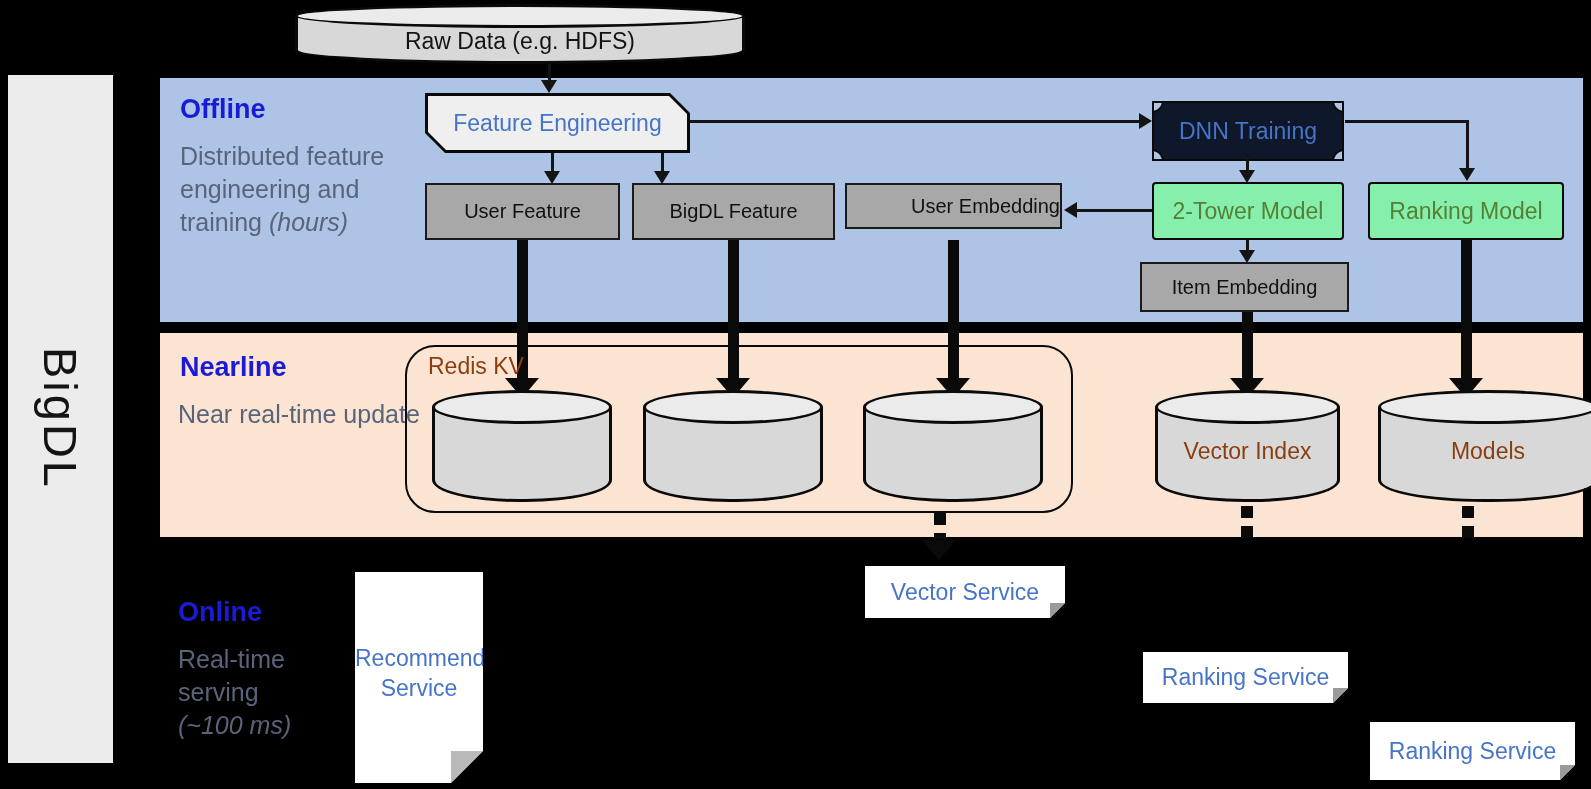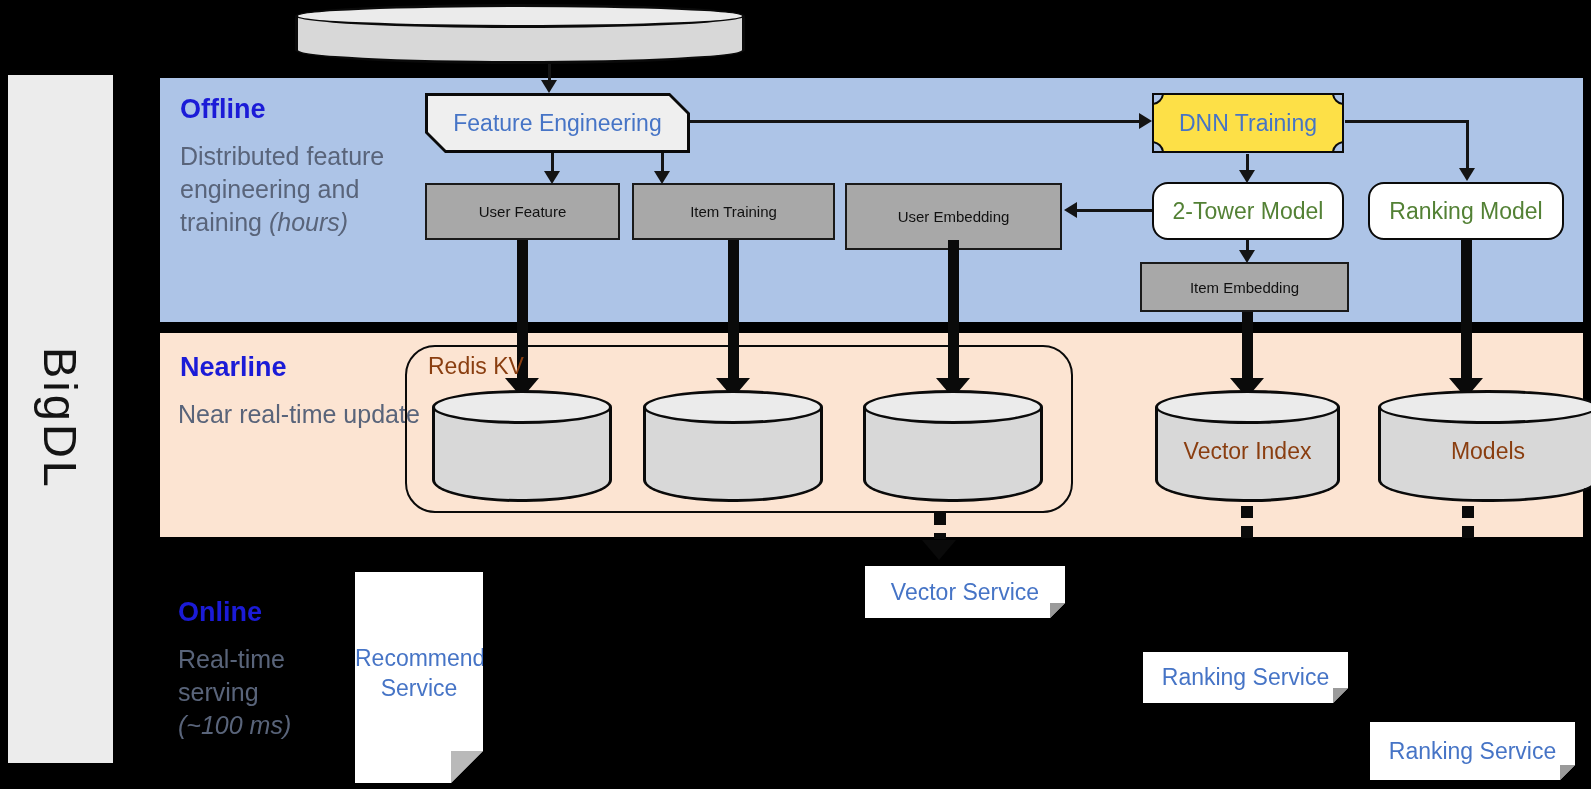--- a/index.html
+++ b/index.html
@@ -36,34 +36,34 @@
               background:#d8d8d8; border:3px solid #0a0a0a; border-top:none;
               border-radius:0 0 48% 48% / 0 0 22px 22px; z-index:1; }
   .cyl-label { position:absolute; left:0; right:0; top:48px; text-align:center;
                font-size:23px; color:#8a3e10; z-index:3; }
   .cyl.raw .cyl-top  { height:24px; }
   .cyl.raw .cyl-body { top:12px; border-radius:0 0 50% 50% / 0 0 14px 14px; }
   .cyl.raw .cyl-label { top:24px; color:#141414; font-size:23px; }
 
   
   .node { position:absolute; display:flex; align-items:center; justify-content:center;
-          font-size:15px; text-align:center; }
+          font-size:20px; text-align:center; }
   .node.gray { background:#a8a8a8; border:2.5px solid #1a1a1a; color:#111; }
-  .node.round { background:#ffffff; border:2.5px solid #0a0a0a; border-radius:16px; color:#538135; font-size:23px; }
+  .node.round { background:#86efac; border:2.5px solid #0a0a0a; border-radius:4px; color:#538135; font-size:23px; }
 
   
   .snip { position:absolute; background:#0a0a0a;
           clip-path:polygon(0 0, calc(100% - 20px) 0, 100% 20px, 100% 100%, 20px 100%, 0 calc(100% - 20px)); }
   .snip .fill { position:absolute; inset:3px; background:#efefef;
           clip-path:polygon(0 0, calc(100% - 18px) 0, 100% 18px, 100% 100%, 18px 100%, 0 calc(100% - 18px)); }
   .snip .lbl, .plaque .lbl { position:absolute; inset:0; display:flex; align-items:center;
           justify-content:center; font-size:23px; color:#4674c6; z-index:3; }
 
   
-  .plaque { position:absolute; background:#fde047; border:2.5px solid #0a0a0a; overflow:hidden; }
+  .plaque { position:absolute; background:#0f172a; border:2.5px solid #0a0a0a; overflow:hidden;margin-top:8px; }
   .notch { position:absolute; width:24px; height:24px; border-radius:50%;
            background:#adc4e7; border:2.5px solid #0a0a0a; }
   .notch.tl { left:-14px; top:-14px; } .notch.tr { right:-14px; top:-14px; }
   .notch.bl { left:-14px; bottom:-14px; } .notch.br { right:-14px; bottom:-14px; }
 
   
   .redis-box { position:absolute; border:2.5px solid #0a0a0a; border-radius:30px; }
   .redis-label { position:absolute; font-size:23px; color:#8a3e10; }
 
   
@@ -103,20 +103,21 @@
 <div class="band offline"></div>
 <div class="band nearline"></div>
 
 <div class="brand-bar">
   <span>BigDL</span>
 </div>
 
 <div class="cyl raw" style="left:295px; top:4px; width:450px; height:60px;">
   <div class="cyl-body"></div>
   <div class="cyl-top"></div>
+  <div class="cyl-label">Raw Data (e.g. HDFS)</div>
 </div>
 <div class="vline" style="left:548px; top:63px; height:19px;"></div>
 <div class="head-down" style="left:541px; top:80px;"></div>
 
 <div class="section-title" style="left:180px; top:94px;">Offline</div>
 <div class="section-desc" style="left:180px; top:140px; width:210px;">
   <span>Distributed feature engineering and training</span>
   <i>(hours)</i>
 </div>
 
@@ -130,23 +131,23 @@
   <span class="notch tr"></span>
   <span class="notch bl"></span>
   <span class="notch br"></span>
   <div class="lbl">DNN Training</div>
 </div>
 
 <div class="node gray" style="left:425px; top:183px; width:195px; height:57px;">
   <span>User Feature</span>
 </div>
 <div class="node gray" style="left:632px; top:183px; width:203px; height:57px;">
-  <span>Item Training</span>
-</div>
-<div class="node gray" style="left:845px; top:183px; width:217px; height:67px;">
+  <span>BigDL Feature</span>
+</div>
+<div class="node gray" style="left:845px; top:183px; width:217px; height:46px;justify-content:flex-end;">
   <span>User Embedding</span>
 </div>
 <div class="node gray" style="left:1140px; top:262px; width:209px; height:50px;">
   <span>Item Embedding</span>
 </div>
 
 <div class="node round" style="left:1152px; top:182px; width:192px; height:58px;">
   <span>2-Tower Model</span>
 </div>
 <div class="node round" style="left:1368px; top:182px; width:196px; height:58px;">

